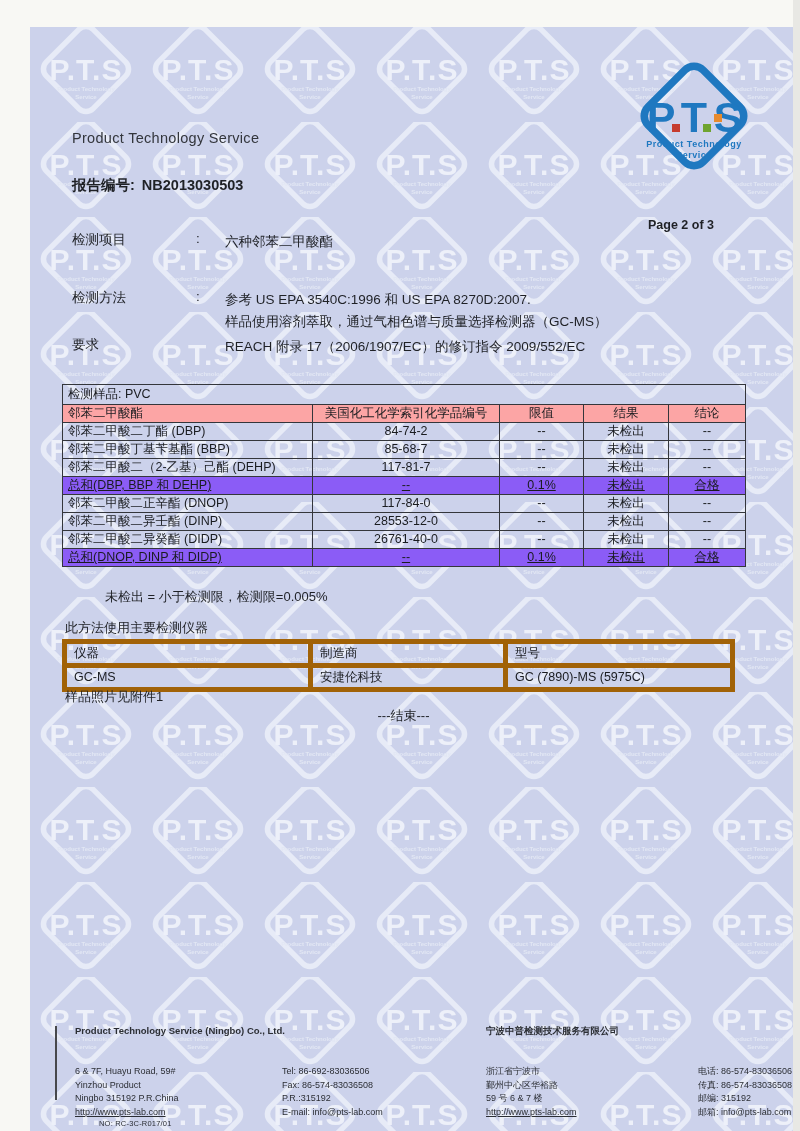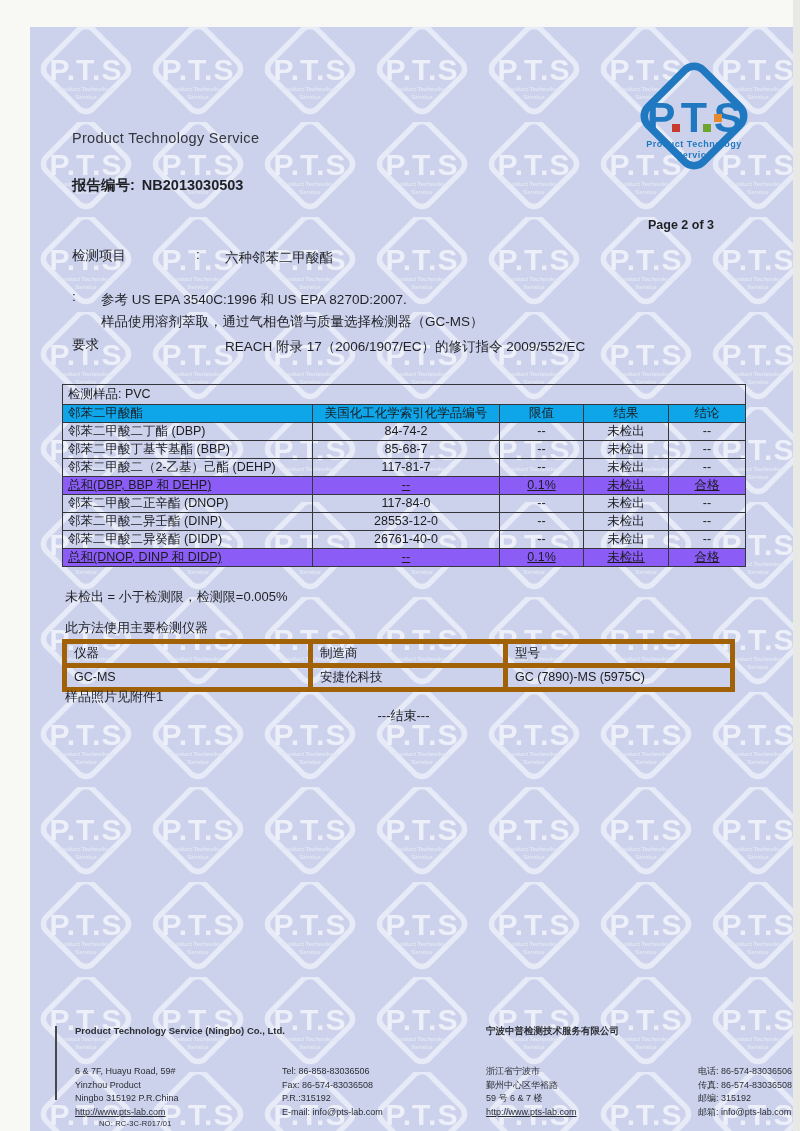--- a/index.html
+++ b/index.html
@@ -13,33 +13,33 @@
   .report-line{left:72px;top:176px;font-size:14.5px;font-weight:bold;color:#1f2126;}
   .report-line .val{margin-left:7px;}
   .page-indicator{left:648px;top:218px;font-size:12.5px;font-weight:bold;color:#1f2126;}
 
   .logo{left:626px;top:54px;width:136px;height:140px;}
 
   .info-row{position:absolute;left:72px;display:flex;font-size:13.5px;color:#1f2126;}
   .info-label{width:124px;flex:none;}
   .info-colon{width:29px;flex:none;}
   .info-lines div{line-height:22px;}
-  .ir0{top:247px;justify-content:center;}.ir1{top:289px;}.ir2{top:336px;}
+  .ir0{top:231px;justify-content:center;}.ir1{top:289px;}.ir2{top:336px;}
 
   table{border-collapse:collapse;table-layout:fixed;}
   td{overflow:hidden;white-space:nowrap;}
   .results{position:absolute;left:62px;top:384px;width:683px;font-size:12.5px;color:#1a1c20;}
   .results td{border:1px solid #34363b;height:17px;line-height:15px;padding:0 5px;text-align:center;}
   .results td.c0{text-align:left;}
-  .results tr.hdr td{background:#0ea5e9;}
+  .results tr.hdr td{background:#fca5a5;}
   .results tr.sum td{background:#8b5cf6;text-decoration:underline;}
   .results tr.cap td{height:19px;}
 
   .note{position:absolute;left:65px;font-size:13px;color:#1f2126;}
-  .n-limit{top:588px;}
+  .n-limit{top:588px;margin-left:40px;}
   .n-intro{top:619px;}
   .n-attach{top:688px;}
   .end-mark{position:absolute;left:62px;top:707px;width:683px;text-align:center;font-size:13px;color:#1f2126;}
 
   .instruments{position:absolute;left:62px;top:639px;width:668px;font-size:12.5px;color:#1a1c20;}
   .instruments td{border:5px solid #a16207;height:19px;line-height:17px;padding:0 7px;text-align:left;}
 
   .footer-bar{position:absolute;left:55px;top:1026px;width:2px;height:74px;background:#47484c;}
   .footer{position:absolute;left:75px;top:1024px;width:672px;display:grid;
           grid-template-columns:180px 177px 185px 1fr;font-size:9px;line-height:13.5px;color:#2b2e34;gap:27px;}
@@ -91,20 +91,21 @@
 
   <div class="info-row ir0">
     <div class="info-label">检测项目</div>
     <div class="info-colon">:</div>
     <div class="info-lines">
       <div>六种邻苯二甲酸酯</div>
     </div>
   </div>
 
   <div class="info-row ir1">
+    <div class="info-label">检测方法</div>
     <div class="info-colon">:</div>
     <div class="info-lines">
       <div>参考 US EPA 3540C:1996 和 US EPA 8270D:2007.</div>
       <div>样品使用溶剂萃取，通过气相色谱与质量选择检测器（GC-MS）</div>
     </div>
   </div>
 
   <div class="info-row ir2">
     <div class="info-label">要求</div>
     <div class="info-colon"></div>
@@ -225,21 +226,21 @@
 
     <div class="f-col">
       <div>6 &amp; 7F, Huayu Road, 59#</div>
       <div>Yinzhou Product</div>
       <div>Ningbo 315192  P.R.China</div>
       <div><a class="f-url" href="#">http://www.pts-lab.com</a></div>
       <div class="f-docno">NO: RC-3C-R017/01</div>
     </div>
 
     <div class="f-col">
-      <div>Tel: 86-858-83036506</div>
+      <div>Tel: 86-692-83036506</div>
       <div>Fax: 86-574-83036508</div>
       <div>P.R.:315192</div>
       <div>E-mail: info@pts-lab.com</div>
     </div>
 
     <div class="f-col">
       <div>浙江省宁波市</div>
       <div>鄞州中心区华裕路</div>
       <div>59 号 6 &amp; 7 楼</div>
       <div><a class="f-url" href="#">http://www.pts-lab.com</a></div>

